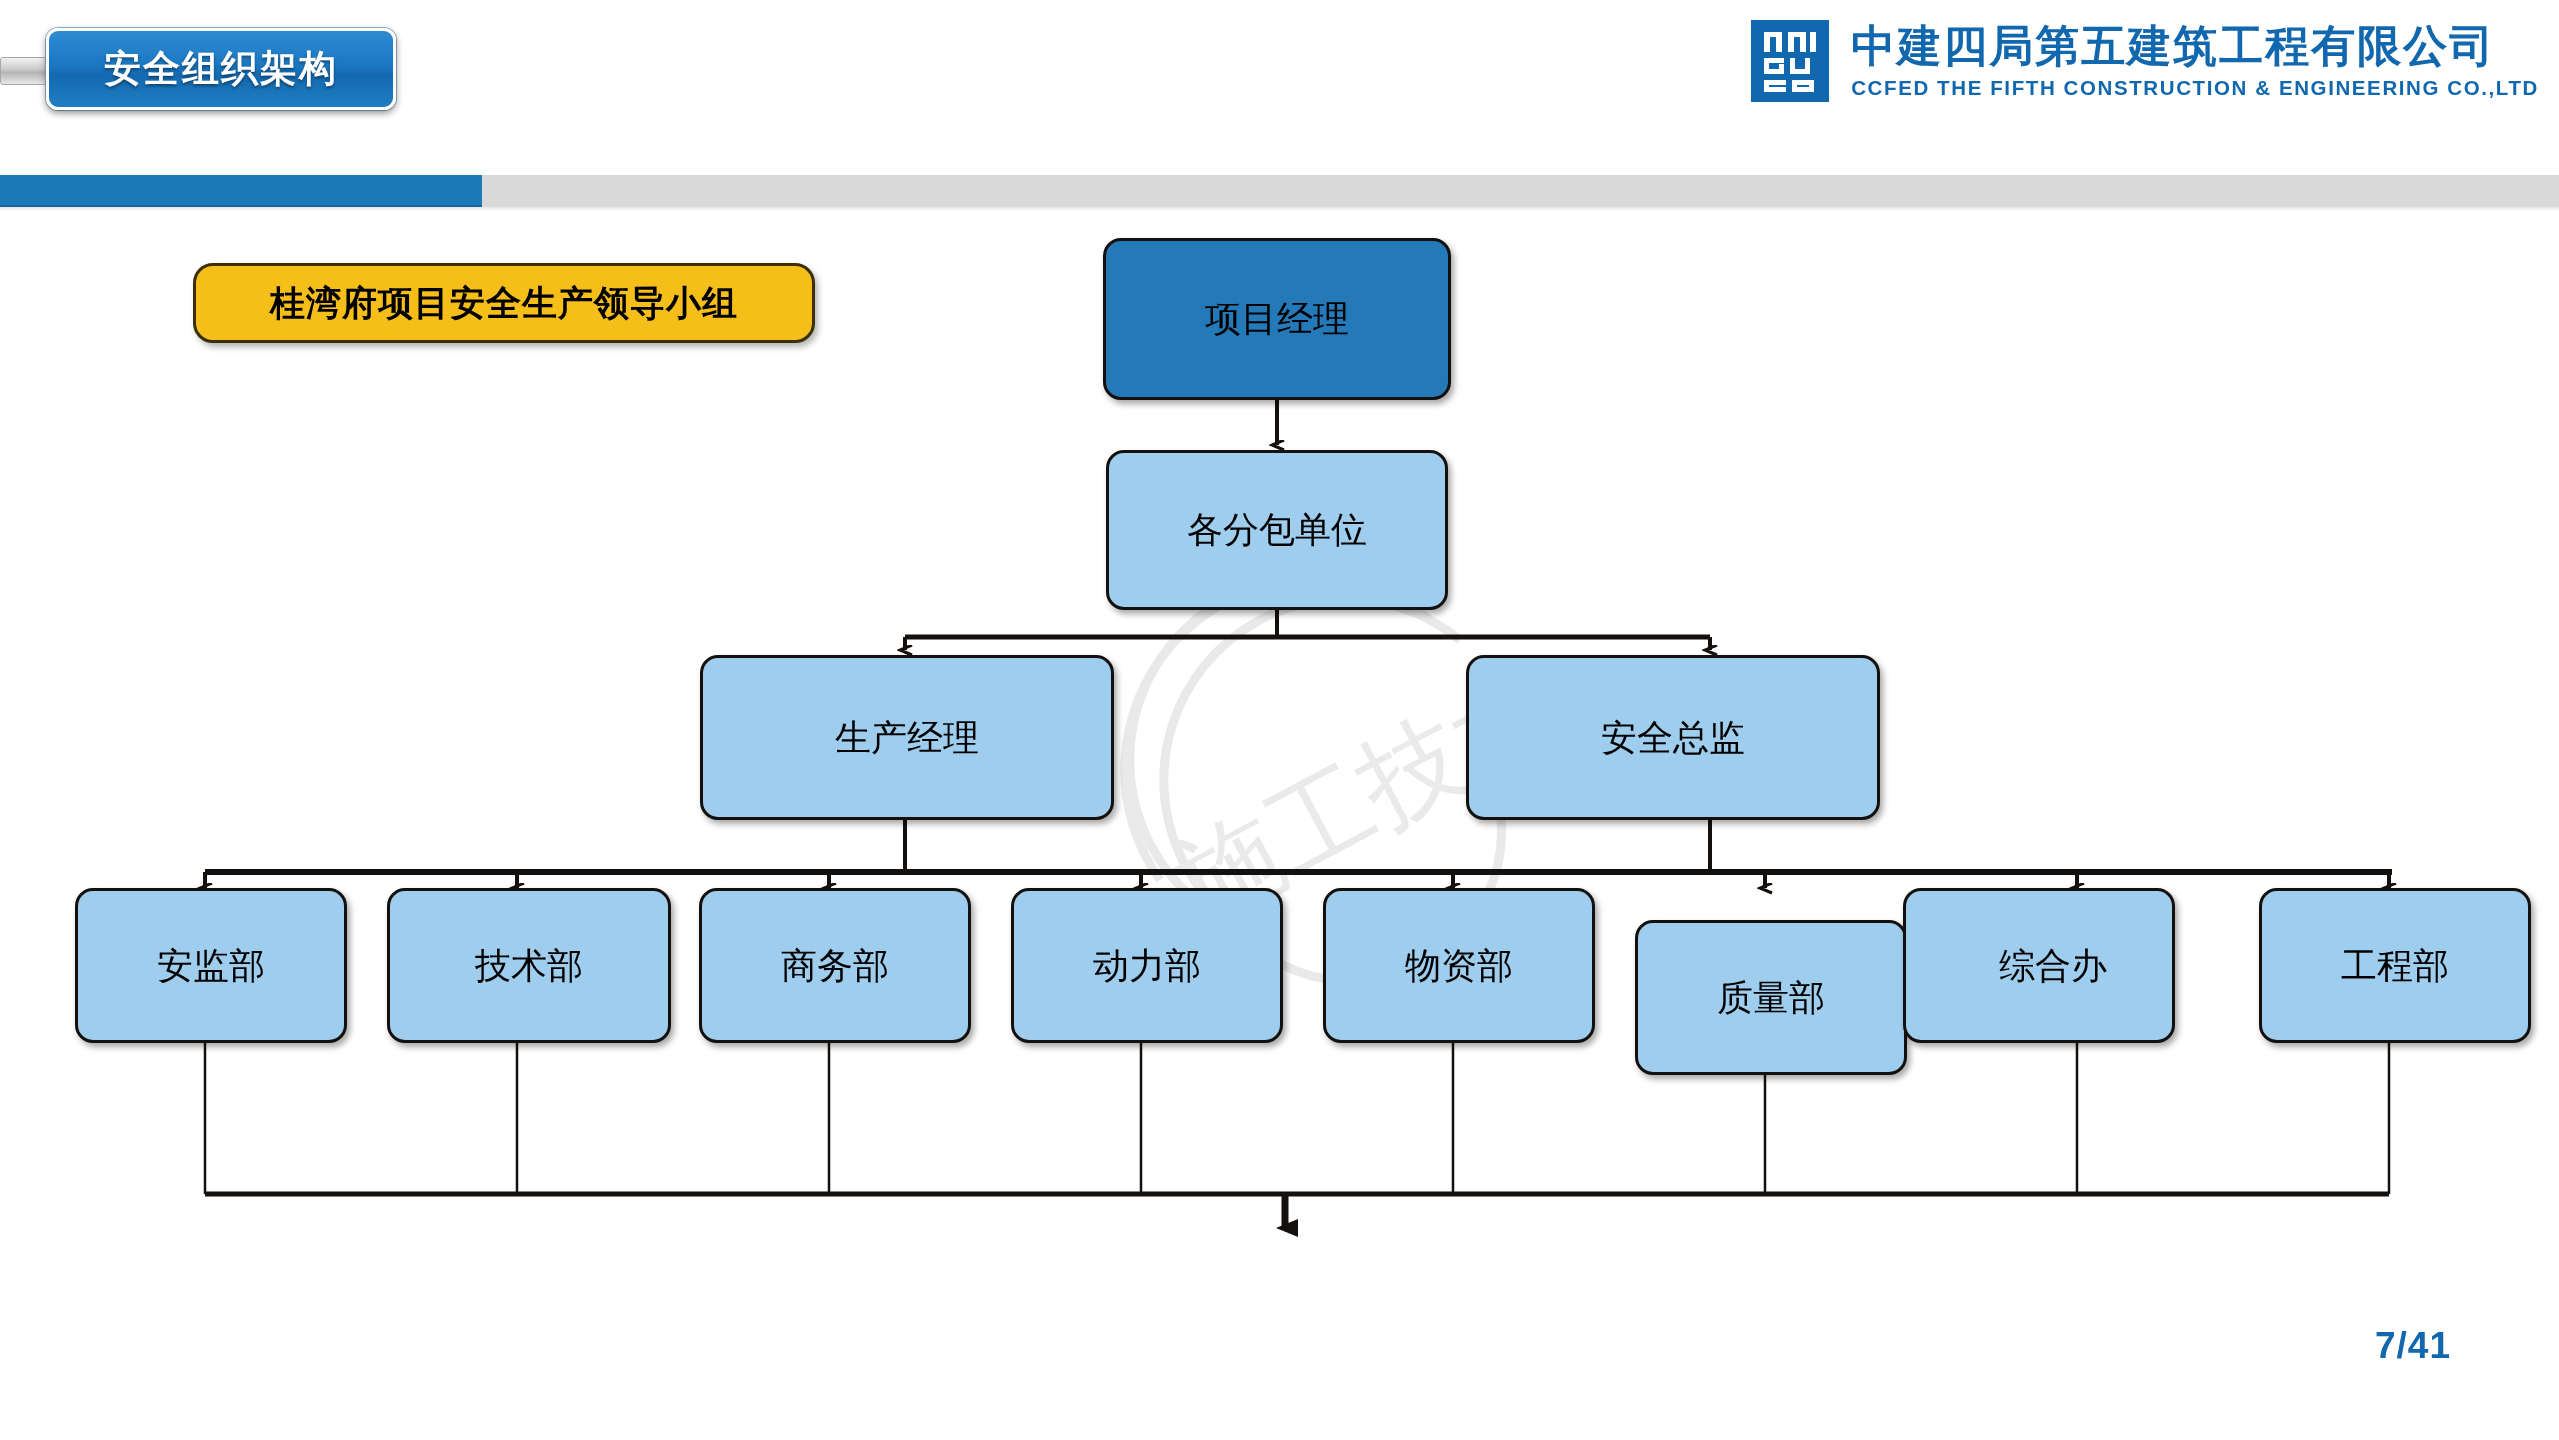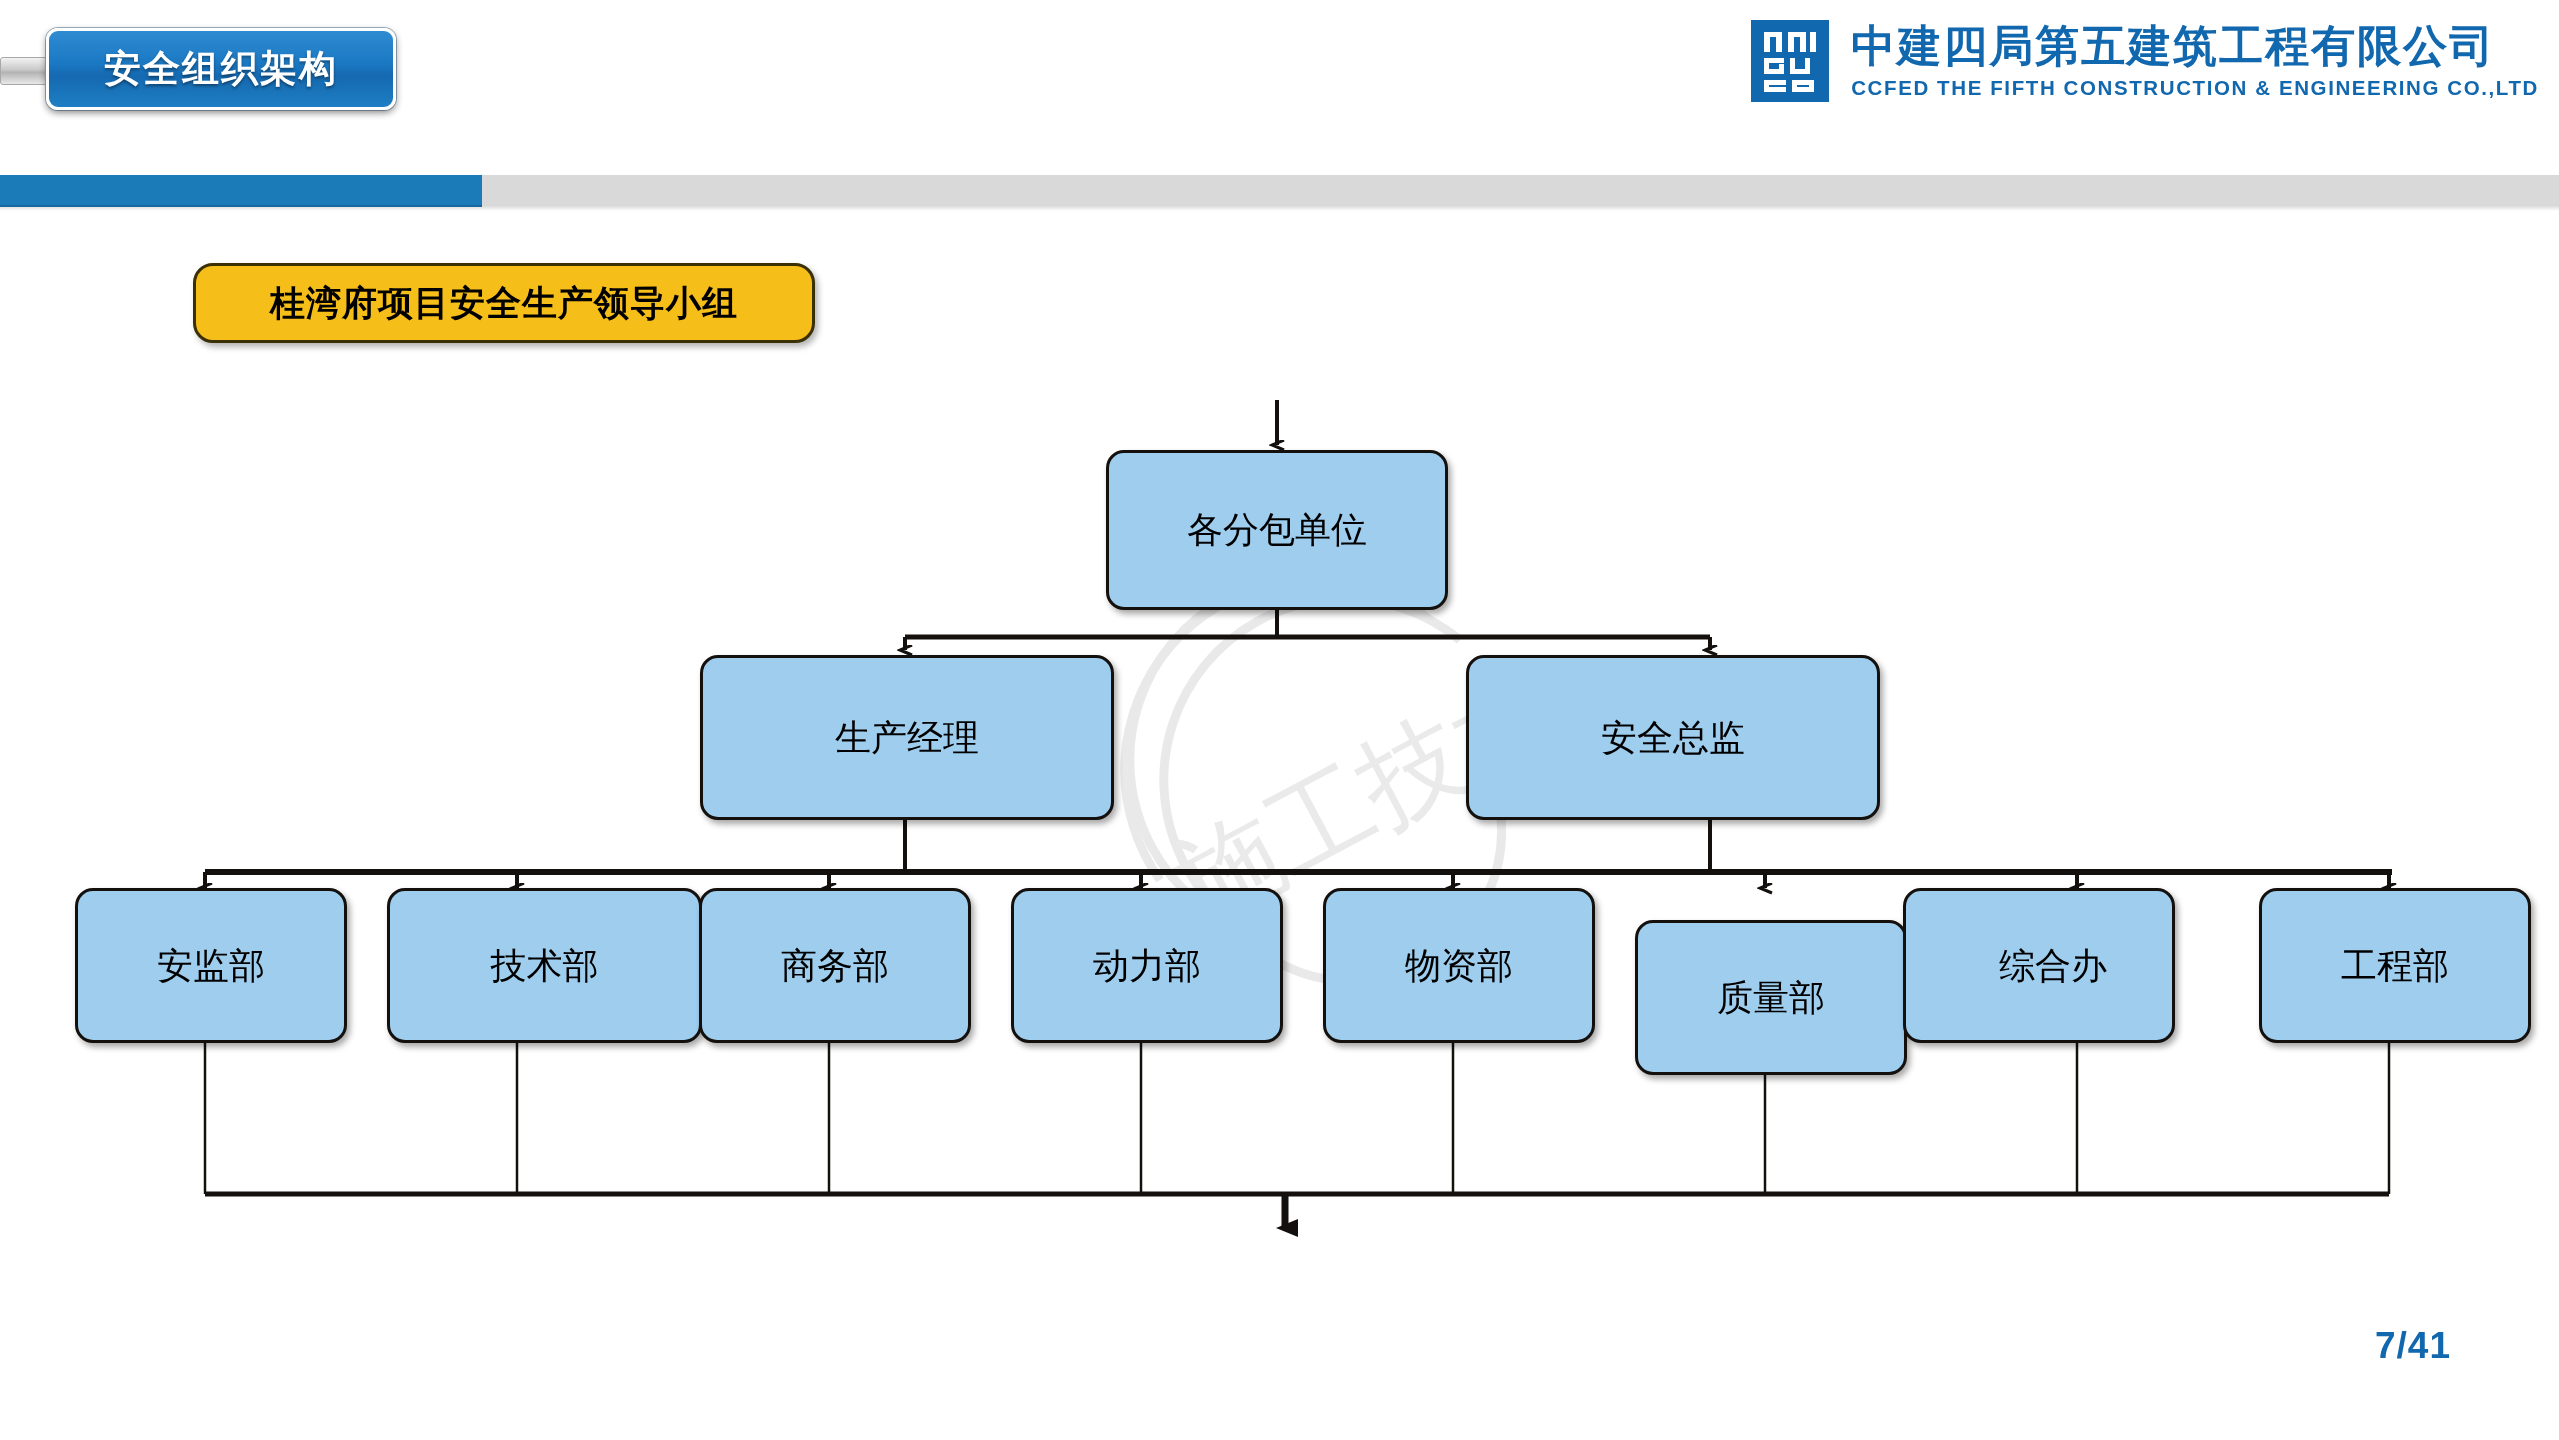--- a/index.html
+++ b/index.html
@@ -186,28 +186,29 @@
       <line x1="2077" y1="1043" x2="2077" y2="1194"></line>
       <line x1="2389" y1="1043" x2="2389" y2="1194"></line>
       <line x1="205" y1="1194" x2="2389" y2="1194" stroke-width="5"></line>
     </g>
 
     <line x1="1285" y1="1194" x2="1285" y2="1228" stroke="#13100d" stroke-width="7" marker-end="url(#arwThick)"></line>
   </svg>
 
   <div id="legend-box">桂湾府项目安全生产领导小组</div>
 
+  <div class="node lvl-blue-dark" style="left:1103px;top:238px;width:348px;height:162px;">项目经理</div>
 
   <div class="node lvl-blue-light" style="left:1106px;top:450px;width:342px;height:160px;">各分包单位</div>
 
   <div class="node lvl-blue-light" style="left:700px;top:655px;width:414px;height:165px;">生产经理</div>
   <div class="node lvl-blue-light" style="left:1466px;top:655px;width:414px;height:165px;">安全总监</div>
 
   <div class="node lvl-blue-light" style="left:75px;top:888px;width:272px;height:155px;">安监部</div>
-  <div class="node lvl-blue-light" style="left:387px;top:888px;width:315px;height:155px;">技术部</div>
+  <div class="node lvl-blue-light" style="left:387px;top:888px;width:284px;height:155px;">技术部</div>
   <div class="node lvl-blue-light" style="left:699px;top:888px;width:272px;height:155px;">商务部</div>
   <div class="node lvl-blue-light" style="left:1011px;top:888px;width:272px;height:155px;">动力部</div>
   <div class="node lvl-blue-light" style="left:1323px;top:888px;width:272px;height:155px;">物资部</div>
   <div class="node lvl-blue-light" style="left:1635px;top:888px;width:272px;height:155px;margin-top:32px;">质量部</div>
   <div class="node lvl-blue-light" style="left:1903px;top:888px;width:272px;height:155px;padding-left:28px;">综合办</div>
   <div class="node lvl-blue-light" style="left:2259px;top:888px;width:272px;height:155px;">工程部</div>
 
 
 </div>
 

